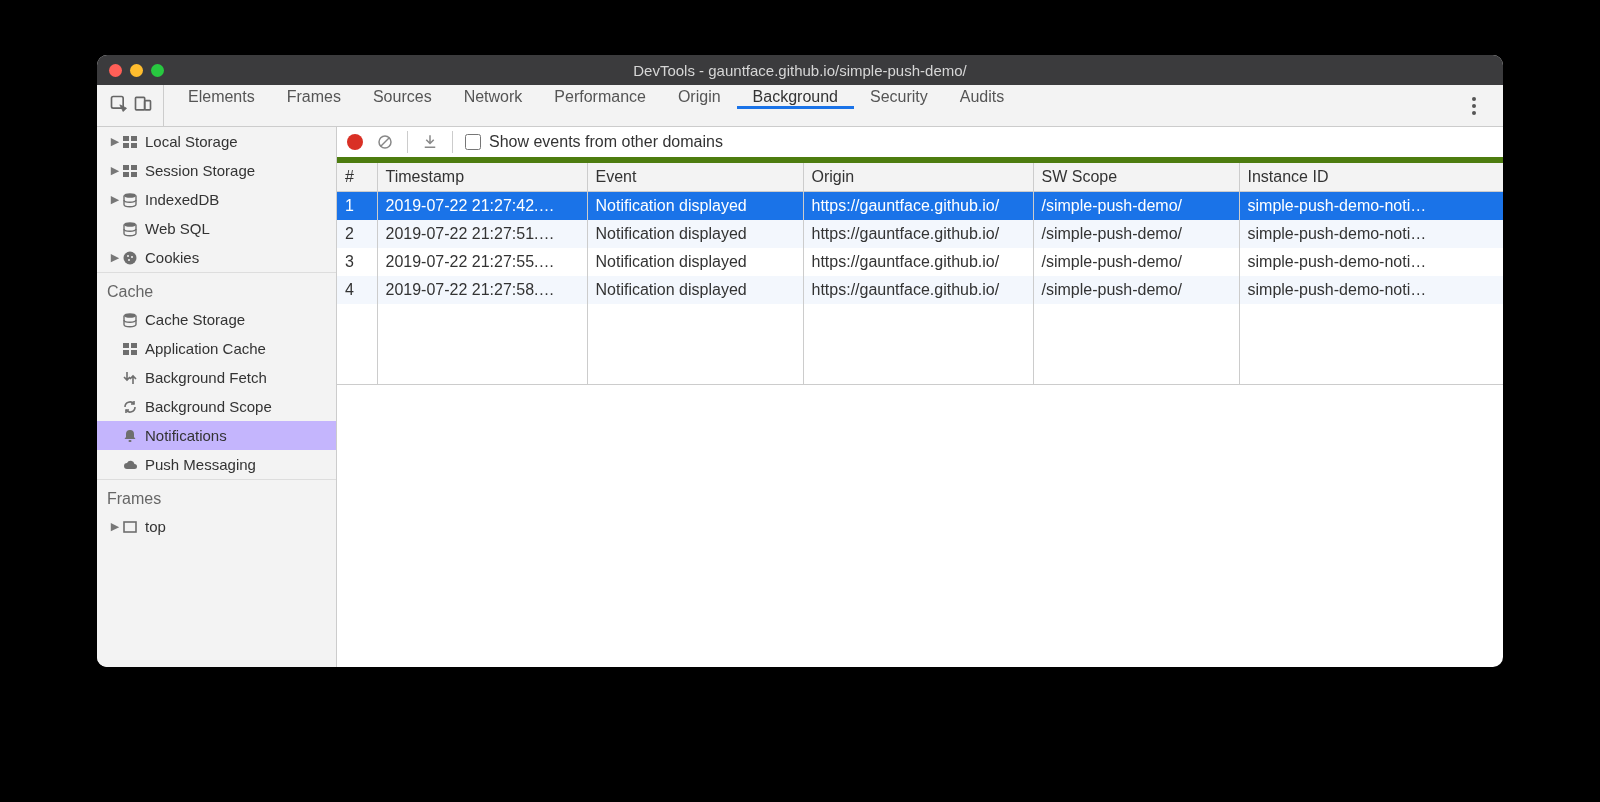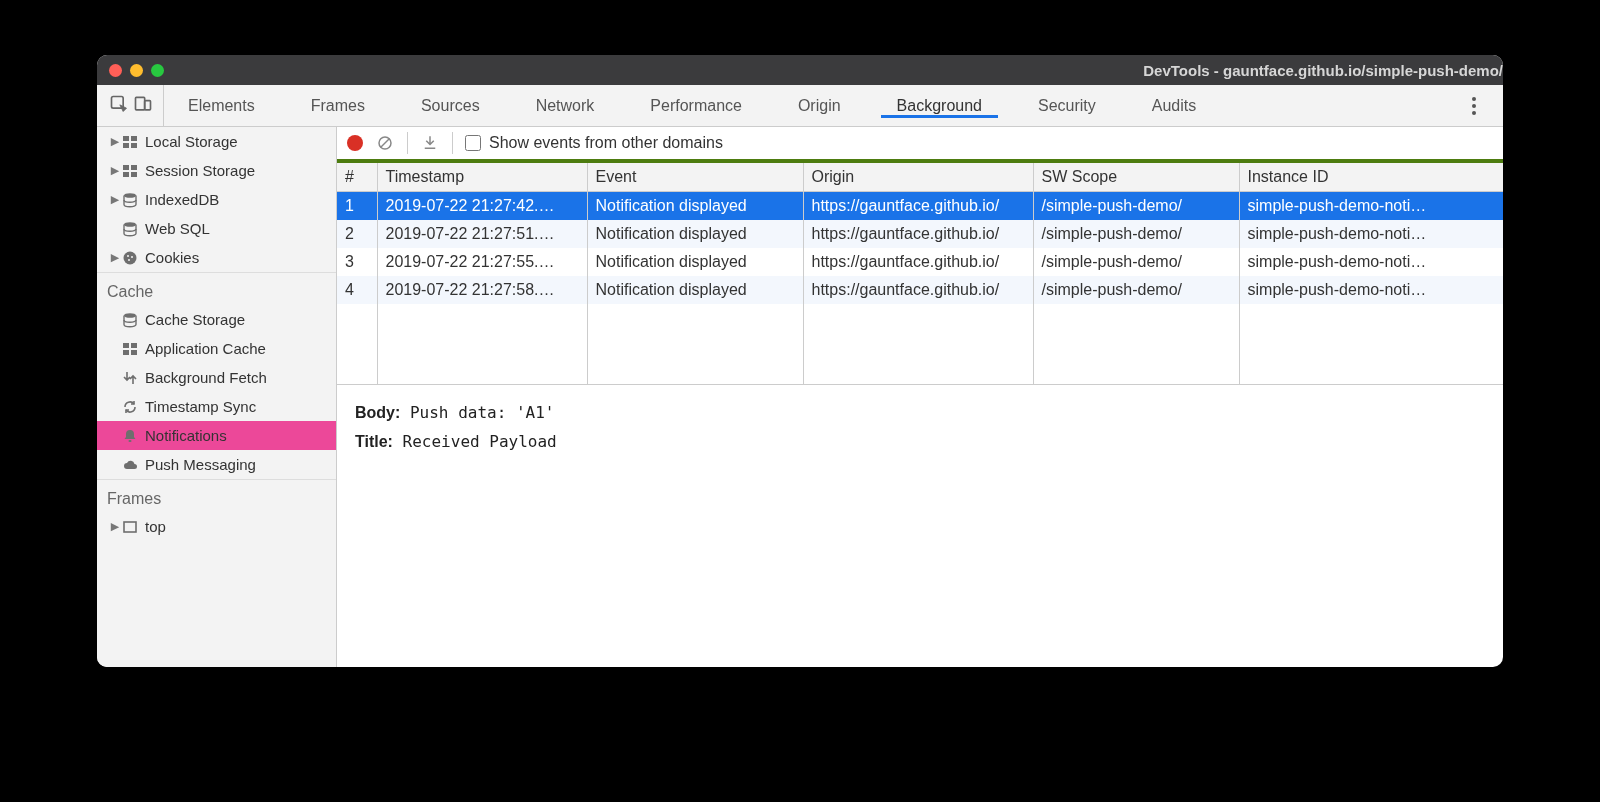--- a/index.html
+++ b/index.html
@@ -32,34 +32,34 @@
     align-items:center;
     padding: 0 12px;
     position:relative;
   }
   .traffic { display:flex; gap:8px; }
   .traffic span { width:13px; height:13px; border-radius:50%; display:block; }
   .tl-close { background:#ff5f57; }
   .tl-min { background:#ffbd2e; }
   .tl-max { background:#28c840; }
   .titlebar-title {
-    position:absolute; left:0; right:0; text-align:right;
-    color:#d6d6d6; font-size:15px; font-weight:700;
+    position:absolute; left:0; right:0; text-align:center;
+    color:#d6d6d6; font-size:15px; font-weight:400;
   }
   .tabbar {
     height:42px;
     background:#f3f3f3;
     border-bottom:1px solid #ccc;
     display:flex;
     align-items:center;
     padding: 0 6px 0 6px;
   }
   .tabbar-left { display:flex; align-items:center; gap:4px; padding:0 10px 0 6px; border-right:1px solid #ccc; height:100%; }
   .tabbar-left svg { width:20px; height:20px; stroke:#666; fill:none; }
-  .devtabs { display:flex; align-items:center; height:100%; margin-left:8px;gap:24px; }
+  .devtabs { display:flex; align-items:flex-start; height:100%; margin-left:8px; }
   .devtab {
     padding: 0 16px;
     display:flex; align-items:center;
     color:#555;
     font-size:16px;
     cursor:pointer;
     border-bottom:3px solid transparent;
     border-top:3px solid transparent;
   }
   .devtab.active { color:#333; border-bottom-color:#1a73e8; }
@@ -73,35 +73,35 @@
     border-right:1px solid #ccc;
     overflow:auto;
   }
   .side-item {
     display:flex; align-items:center;
     height:29px;
     padding-left:12px;
     color:#333;
     cursor:pointer;
   }
-  .side-item.selected { background:#ec4899; }
+  .side-item.selected { background:#c4b5fd; }
   .side-item .arrow { width:12px; color:#777; font-size:11px; display:inline-block; text-align:center;}
   .side-item .icon { width:18px; height:18px; margin-right:6px; display:flex; align-items:center; justify-content:center;}
   .side-item .icon svg { width:16px; height:16px; fill:#6e6e6e; }
   .side-item.noarrow .arrow { visibility:hidden; }
   .side-group {
     padding:10px 10px 4px 10px;
     color:#666; font-size:16px;
     border-top:1px solid #ddd;
   }
   .side-group:first-child { border-top:none; }
   .main { flex:1; display:flex; flex-direction:column; min-width:0;}
   .toolbar {
     height:36px;
-    border-bottom:4px solid #4d7c0f;
+    border-bottom:6px solid #4d7c0f;
     display:flex; align-items:center;
     padding:0 10px; gap:12px;
   }
   .rec-dot { width:16px; height:16px; border-radius:50%; background:#d93025; }
   .tool-icon { width:20px; height:20px; display:flex; align-items:center; justify-content:center; color:#888;}
   .tool-icon svg { width:18px; height:18px; fill:#888; stroke:#888;}
   .tool-sep { width:1px; height:22px; background:#ccc; }
   .chk { display:flex; align-items:center; gap:8px; color:#333; font-size:16px;}
   .chk input { width:16px; height:16px; }
   .tablewrap { flex:0 0 auto; border-bottom:1px solid #ccc; }
@@ -280,21 +280,21 @@
             <span>Background Fetch</span>
           </div>
           <div class="side-item noarrow">
             <span class="arrow">▶</span>
             <span class="icon">
               <svg viewBox="0 0 16 16">
                 <path d="M3 8 a5 5 0 0 1 9 -3 M13 8 a5 5 0 0 1 -9 3" fill="none" stroke="#6e6e6e" stroke-width="1.6"></path>
                 <path d="M12 2 v3 h-3 M4 14 v-3 h3" fill="none" stroke="#6e6e6e" stroke-width="1.6"></path>
               </svg>
             </span>
-            <span>Timestamp Sync</span>
+            <span>Background Scope</span>
           </div>
           <div class="side-item selected noarrow">
             <span class="arrow">▶</span>
             <span class="icon">
               <svg viewBox="0 0 16 16">
                 <path d="M8 2 a4 4 0 0 1 4 4 v3 l1.5 2 h-11 L4 9 V6 a4 4 0 0 1 4-4 Z"></path>
                 <rect x="6.5" y="12" width="3" height="2" rx="1"></rect>
               </svg>
             </span>
             <span>Notifications</span>
@@ -404,25 +404,15 @@
                 <td></td>
                 <td></td>
                 <td></td>
                 <td></td>
                 <td></td>
               </tr>
             </tbody>
         </table>
       </div>
 
-      <div class="details">
-        <div>
-          <span class="lbl">Body:</span>
-          <span>Push data: 'A1'</span>
-        </div>
-        <div>
-          <span class="lbl">Title:</span>
-          <span>Received Payload</span>
-        </div>
-      </div>
     </div>
   </div>
 </div>
 
 </body></html>

